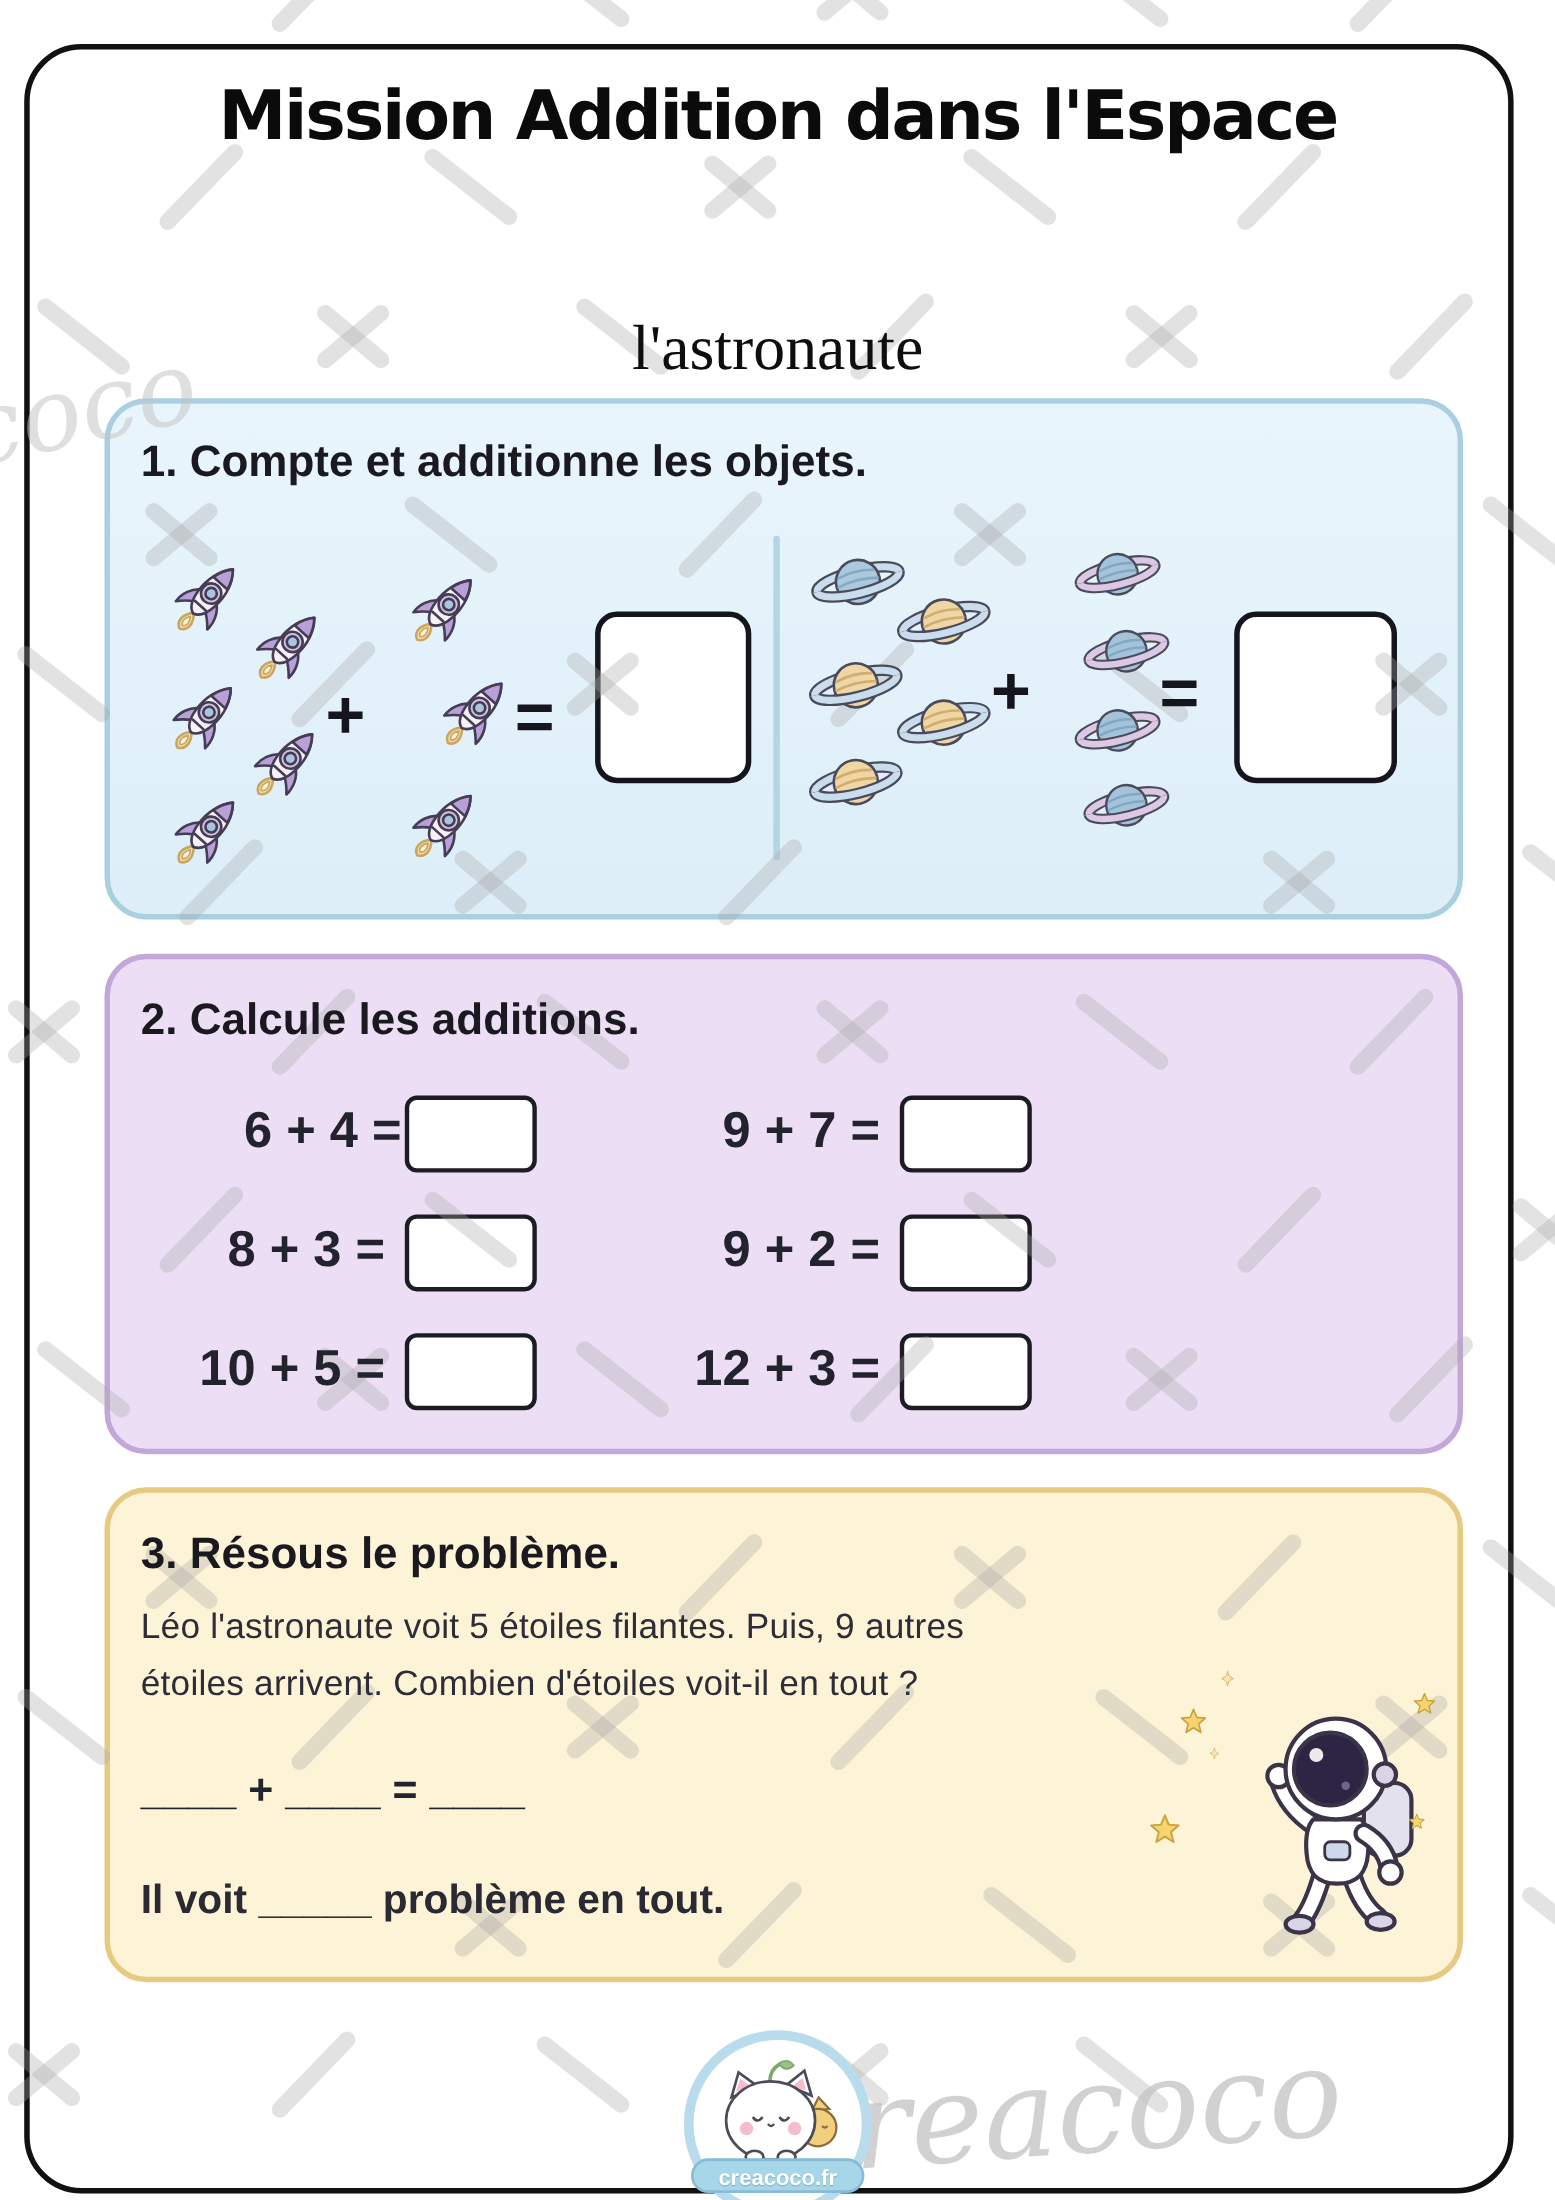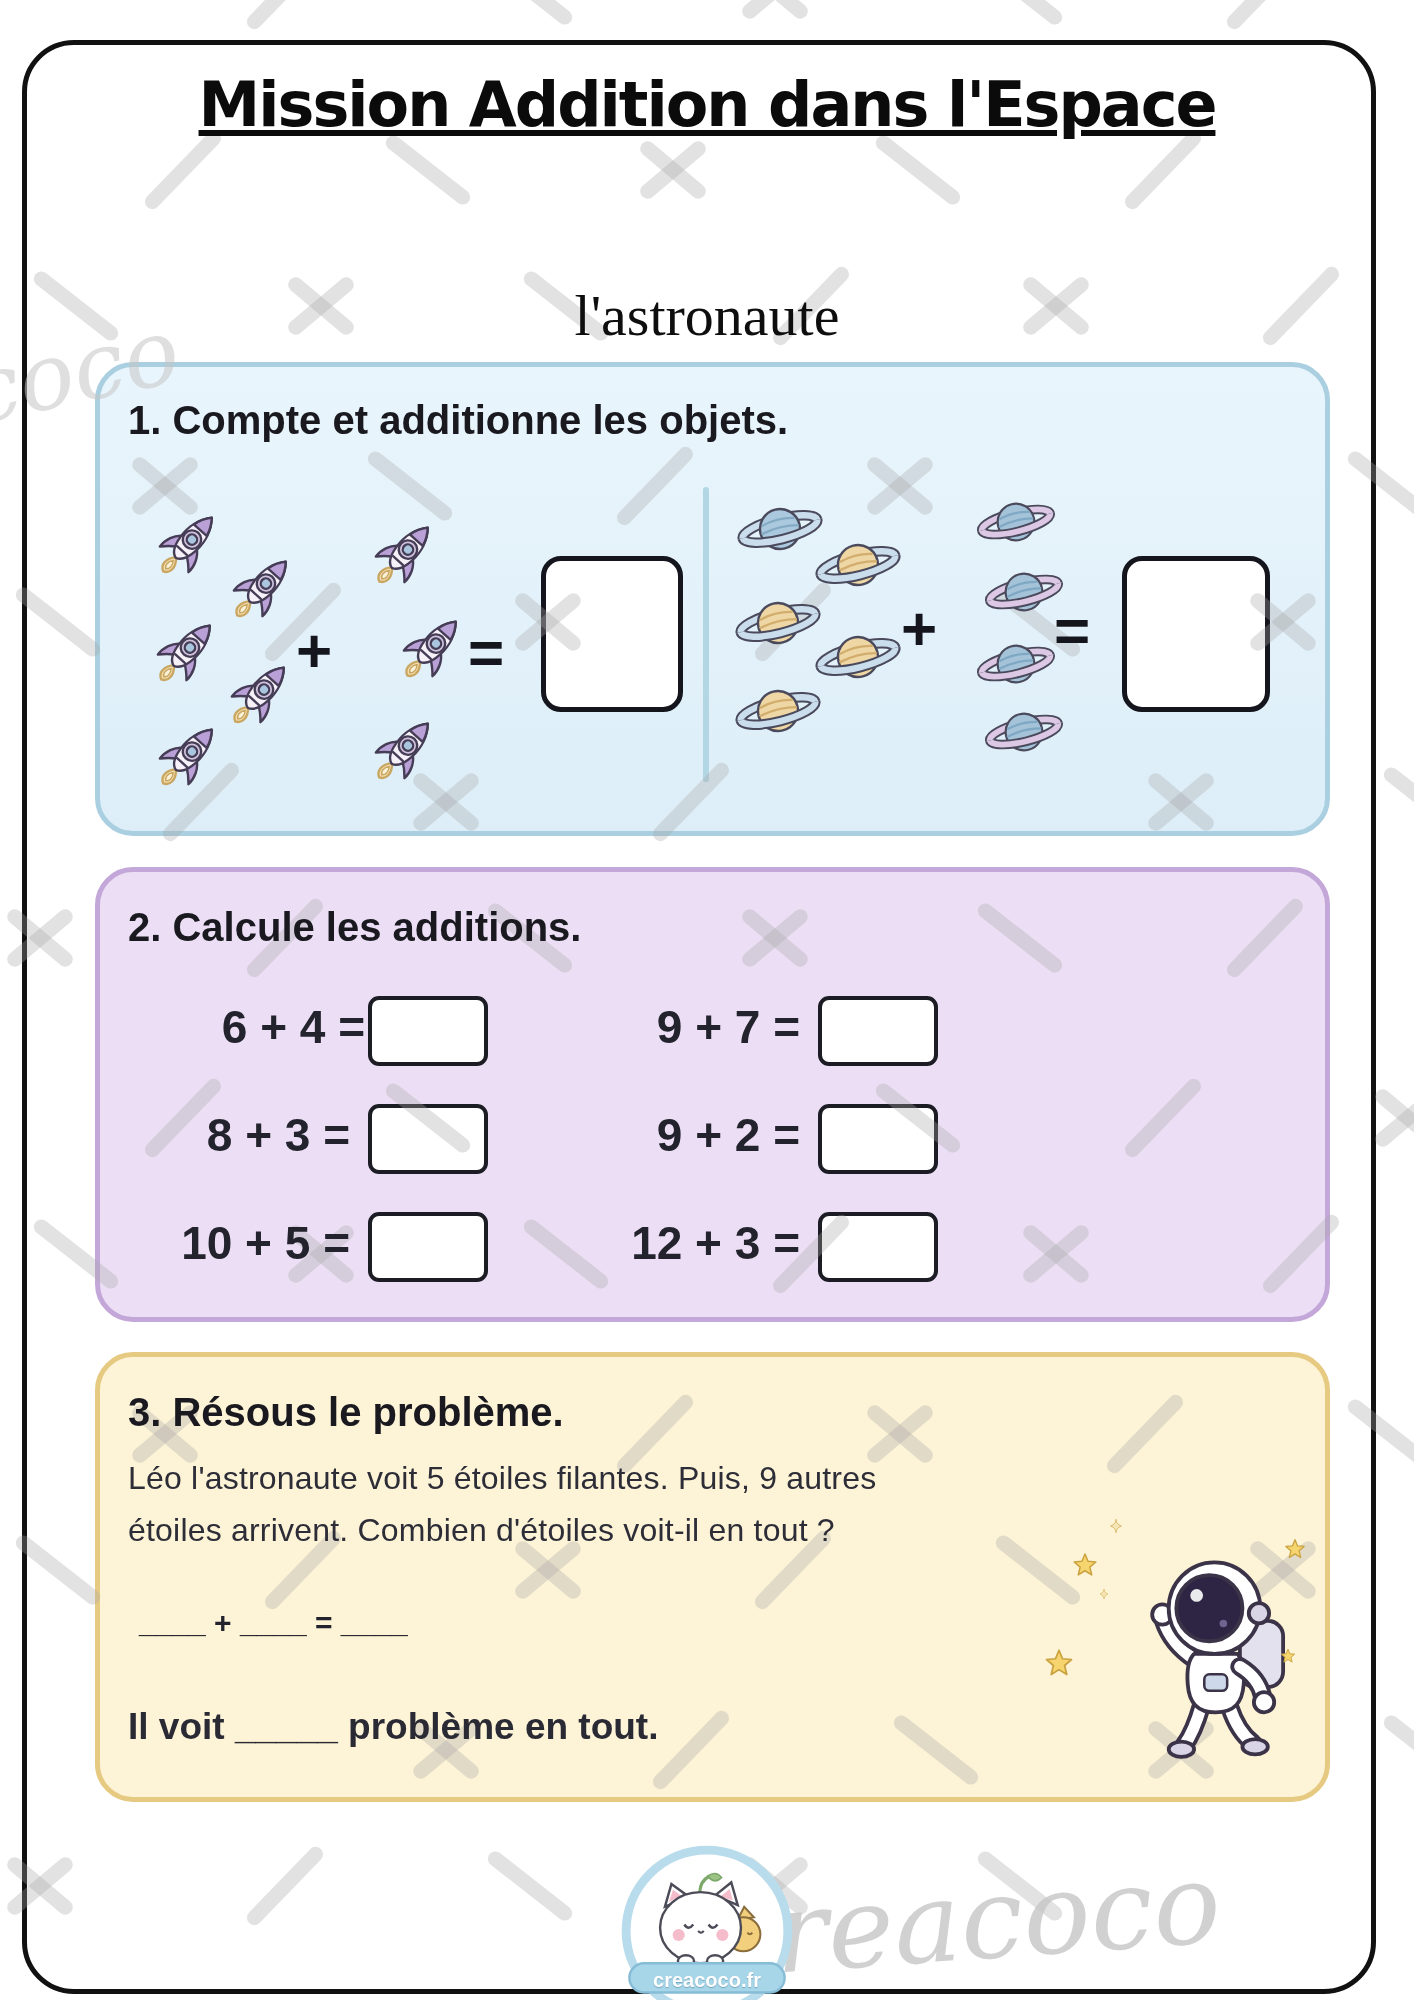--- a/index.html
+++ b/index.html
@@ -16,42 +16,42 @@
   .abs{position:absolute;}
   
   #card{left:22px;top:40px;width:1344px;height:1944px;border:5px solid var(--card-border);
         border-radius:52px;background:#ffffff;z-index:1;}
   
   #wm-layer{left:0;top:0;z-index:4;pointer-events:none;}
   .script-wm{z-index:4;font-family:"DejaVu Serif",serif;font-style:italic;color:#c6c6c6;
              opacity:.8;pointer-events:none;white-space:nowrap;}
   
   #title{left:0;top:68px;width:100%;text-align:center;font-family:"DejaVu Sans",sans-serif;
-         font-weight:bold;font-size:62px;letter-spacing:-2px;color:#0b0b0b;z-index:6;white-space:nowrap;text-decoration:underline;}
+         font-weight:bold;font-size:62px;letter-spacing:-2px;color:#0b0b0b;z-index:6;white-space:nowrap;}
   .subtitle{left:0;width:100%;text-align:center;font-family:"Liberation Serif",serif;
             font-size:58px;color:#0e0e0e;z-index:6;}
   
   .section-box{border-radius:38px;z-index:2;}
   #box1{left:95px;top:362px;width:1225px;height:464px;background:linear-gradient(180deg,#e9f5fc,#ddeef8);
         border:5px solid var(--s1-border);}
   #box2{left:95px;top:867px;width:1225px;height:445px;background:var(--s2-bg);border:5px solid var(--s2-border);}
   #box3{left:95px;top:1352px;width:1225px;height:440px;background:var(--s3-bg);border:5px solid var(--s3-border);}
   .sec-heading{font-weight:800;font-size:40px;color:#19191f;z-index:6;white-space:nowrap;}
   
   #divider1{left:703px;top:487px;width:6px;height:295px;background:#b3d6e5;border-radius:3px;z-index:2;}
   .op{z-index:6;font-weight:800;font-size:62px;color:#15151d;line-height:1;}
   .answer-box-lg{background:#ffffff;border:5px solid #15151d;border-radius:20px;z-index:3;}
   .icon{z-index:6;overflow:visible;}
   
   .eq-text{z-index:6;font-weight:800;font-size:46px;color:#23232d;text-align:right;white-space:nowrap;}
   .answer-box-sm{position:absolute;width:112px;height:62px;background:#ffffff;border:4px solid #1c1c24;
                  border-radius:11px;z-index:3;}
   
   .body-text{z-index:6;font-size:32px;color:#2d2d38;letter-spacing:.2px;white-space:nowrap;}
-  .blanks{z-index:6;font-weight:800;font-size:30px;color:#23232d;white-space:nowrap;margin-left:11px;}
+  .blanks{z-index:6;font-weight:800;font-size:39px;color:#23232d;white-space:nowrap;}
   .answer-sentence{z-index:6;font-weight:700;font-size:37px;color:#2a2a34;white-space:nowrap;}
   
   #logo-banner-text{z-index:8;text-align:center;font-weight:bold;font-size:20px;color:#ffffff;
                     text-shadow:0 1px 1px rgba(70,120,150,.5);}
   #logo-svg{z-index:7;}
 </style>
 </head>
 <body>
 
 <svg width="0" height="0" style="position:absolute">

